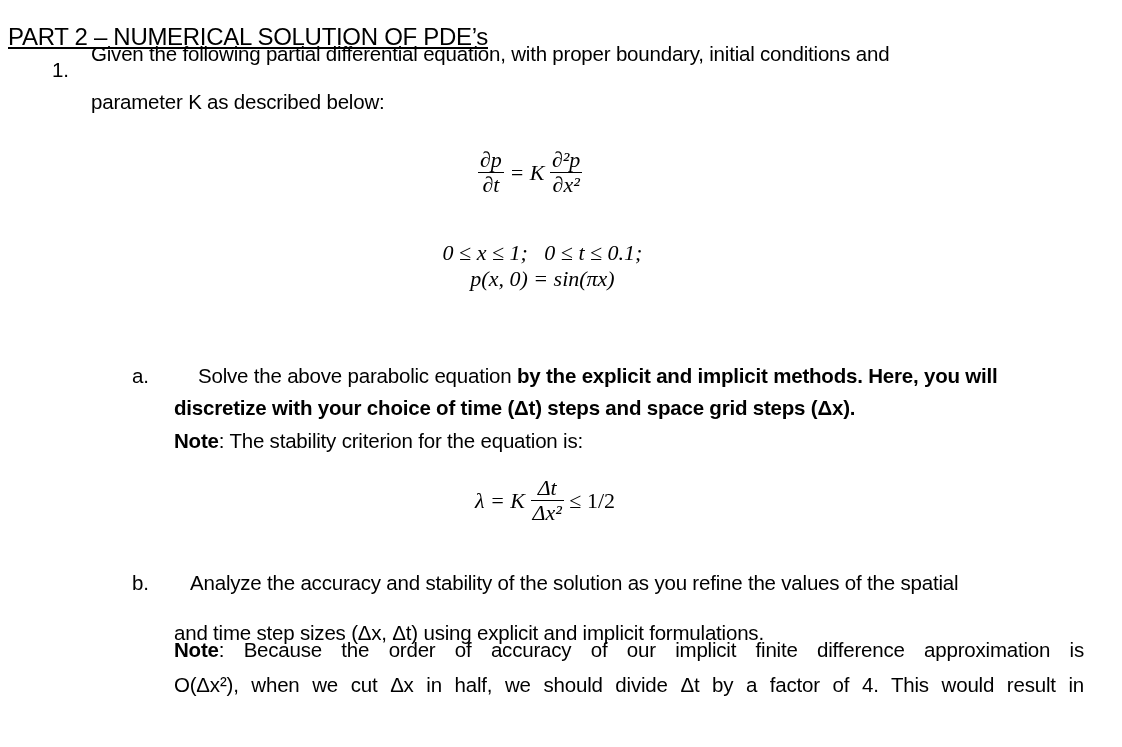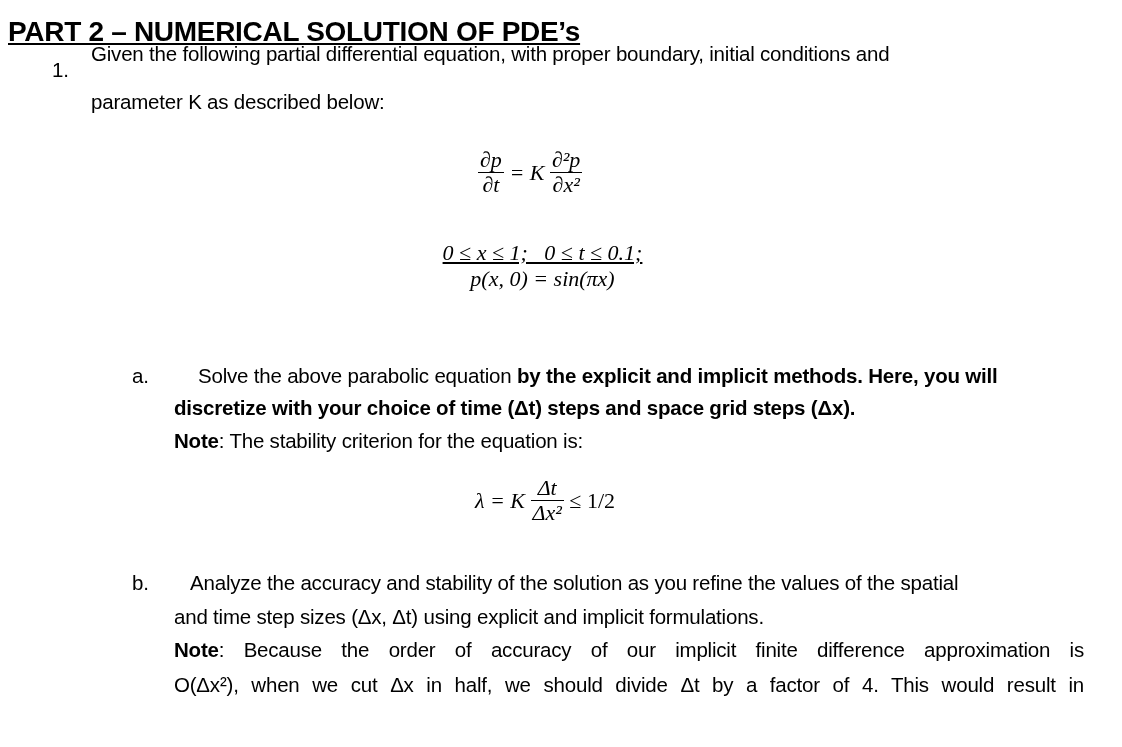--- a/index.html
+++ b/index.html
@@ -2,21 +2,21 @@
 <html><head>
 <meta charset="utf-8">
 <style>
   html, body { margin: 0; padding: 0; background: #ffffff; }
   body {
     width: 1122px; height: 747px; position: relative; overflow: hidden;
     font-family: "Liberation Sans", sans-serif; color: #000;
   }
   .abs { position: absolute; white-space: nowrap; }
   .title {
-    left: 8px; top: 16px; font-size: 28px; font-weight: bold;
+    left: 8px; top: 23px; font-size: 24px; font-weight: normal;
     text-decoration: underline; letter-spacing: -0.3px;
   }
   .body-text { font-size: 20.5px; letter-spacing: -0.2px; }
   .math { font-family: "Liberation Serif", serif; font-size: 22px; }
   .mi { font-style: italic; }
   .frac { display: inline-block; vertical-align: middle; text-align: center; }
   .frac .num { display: block; padding: 0 2px; border-bottom: 1.5px solid #000; line-height: 24px; }
   .frac .den { display: block; padding: 0 2px; line-height: 24px; }
   b { font-weight: bold; }
   .just { text-align: justify; text-align-last: justify; display: block; white-space: normal; }
@@ -36,21 +36,21 @@
     <span class="den">∂t</span>
   </span>
   <span class="mi" style="vertical-align:middle;">= K</span>
   <span class="frac mi">
     <span class="num">∂²p</span>
     <span class="den">∂x²</span>
   </span>
 </div>
 
 <div class="abs math" style="left:0; width:1085px; top:240px; text-align:center; line-height:26px;">
-  <div class="mi" style="white-space:pre;text-decoration:underline;">0 ≤ x ≤ 1;   0 ≤ t ≤ 0.1;</div>
+  <div class="mi" style="white-space:pre;">0 ≤ x ≤ 1;   0 ≤ t ≤ 0.1;</div>
   <div class="mi">p(x, 0) = sin(πx)</div>
 </div>
 
 <div class="abs body-text" style="left:132px; top:364px;">a.</div>
 <div class="abs body-text" style="left:174px; top:364px;margin-left:24px;">
   <span>Solve the above parabolic equation </span><b>by the explicit and implicit methods. Here, you will</b>
 </div>
 <div class="abs body-text" style="left:174px; top:396px;">
   <b>discretize with your choice of time (Δt) steps and space grid steps (Δx).</b>
 </div>
@@ -62,19 +62,19 @@
   <span class="mi" style="vertical-align:middle;">λ = K</span>
   <span class="frac mi">
     <span class="num">Δt</span>
     <span class="den">Δx²</span>
   </span>
   <span style="vertical-align:middle;">≤ 1/2</span>
 </div>
 
 <div class="abs body-text" style="left:132px; top:571px;">b.</div>
 <div class="abs body-text" style="left:190px; top:571px;">Analyze the accuracy and stability of the solution as you refine the values of the spatial</div>
-<div class="abs body-text" style="left:174px; top:605px;">and time step sizes (Δx, Δt) using explicit and implicit formulations.</div>
+<div class="abs body-text" style="left:174px; top:621px;">and time step sizes (Δx, Δt) using explicit and implicit formulations.</div>
 <div class="abs body-text" style="left:174px; top:638px; width:910px;">
   <span class="just"><b>Note</b><span>: Because the order of accuracy of our implicit finite difference approximation is</span></span>
 </div>
 <div class="abs body-text" style="left:174px; top:673px; width:910px;">
   <span class="just">O(Δx²), when we cut Δx in half, we should divide Δt by a factor of 4. This would result in</span>
 </div>
 
 </body></html>

